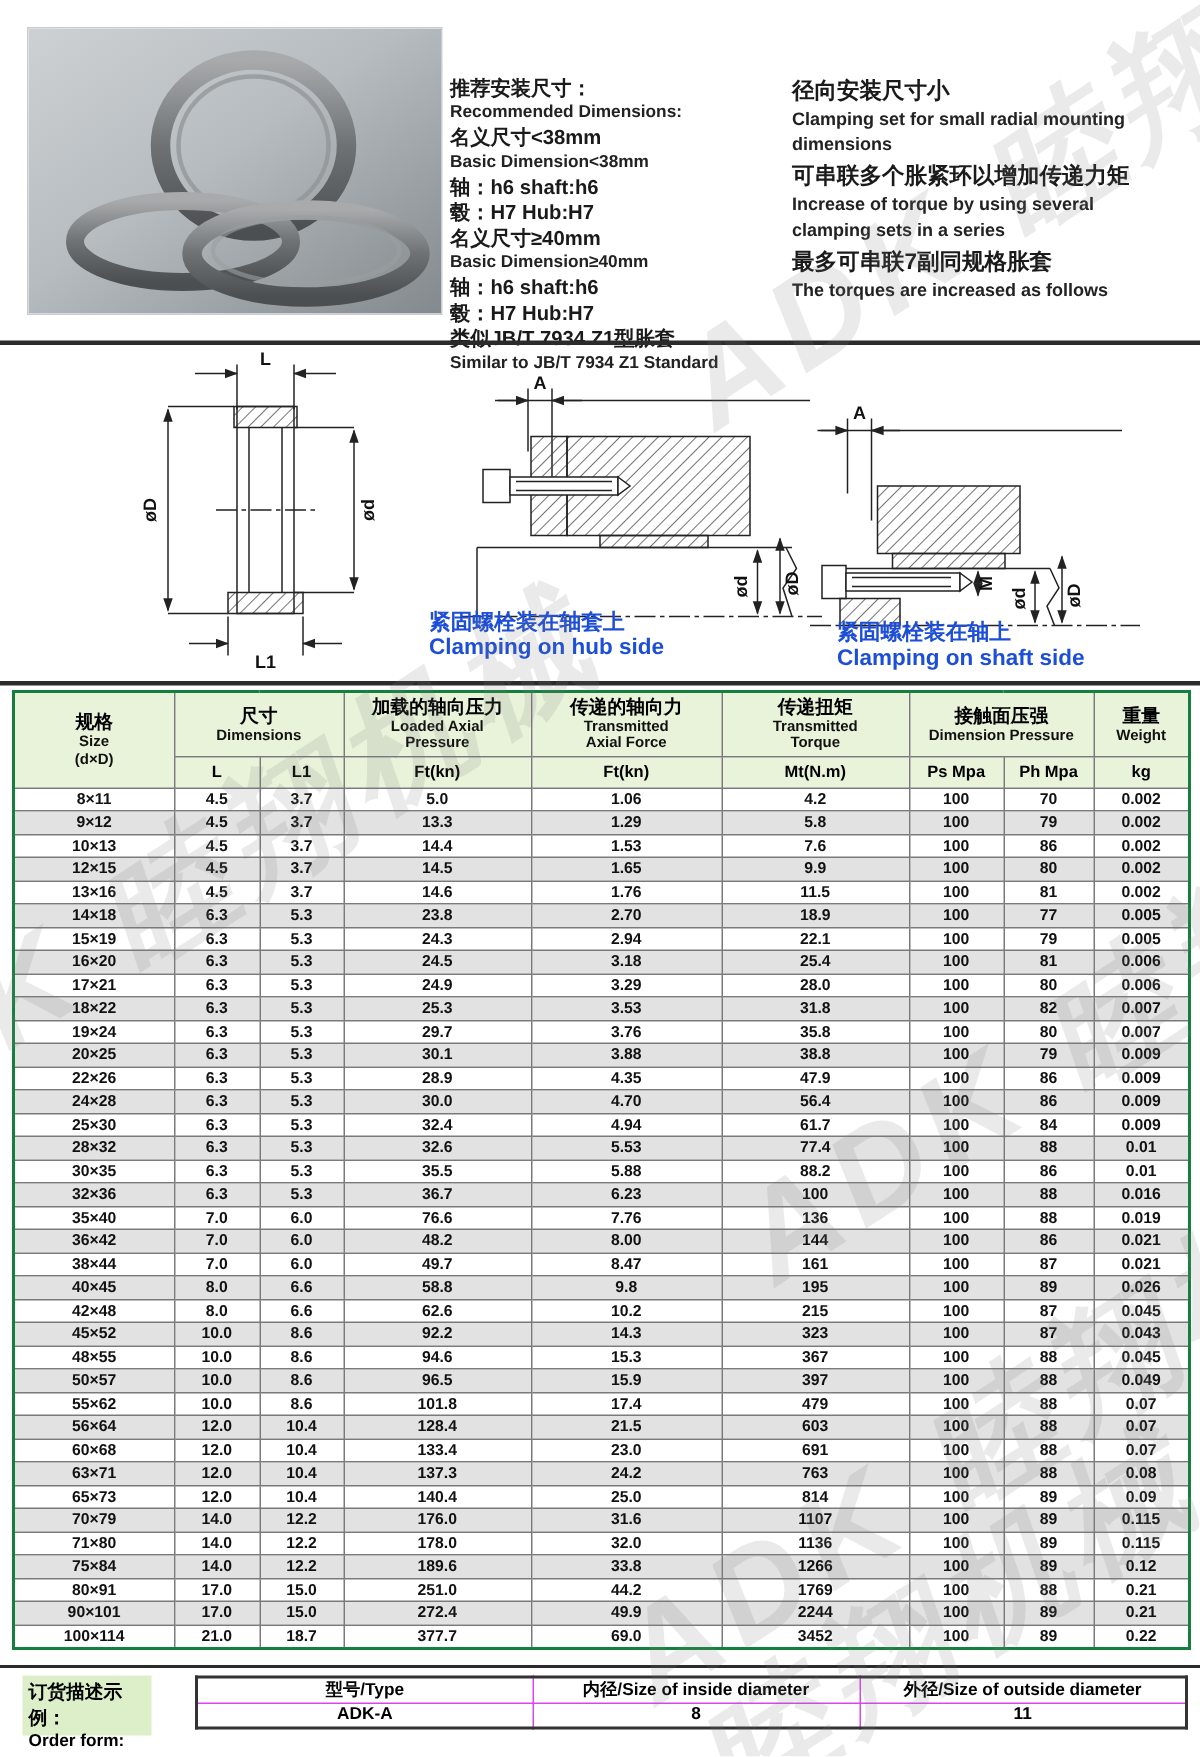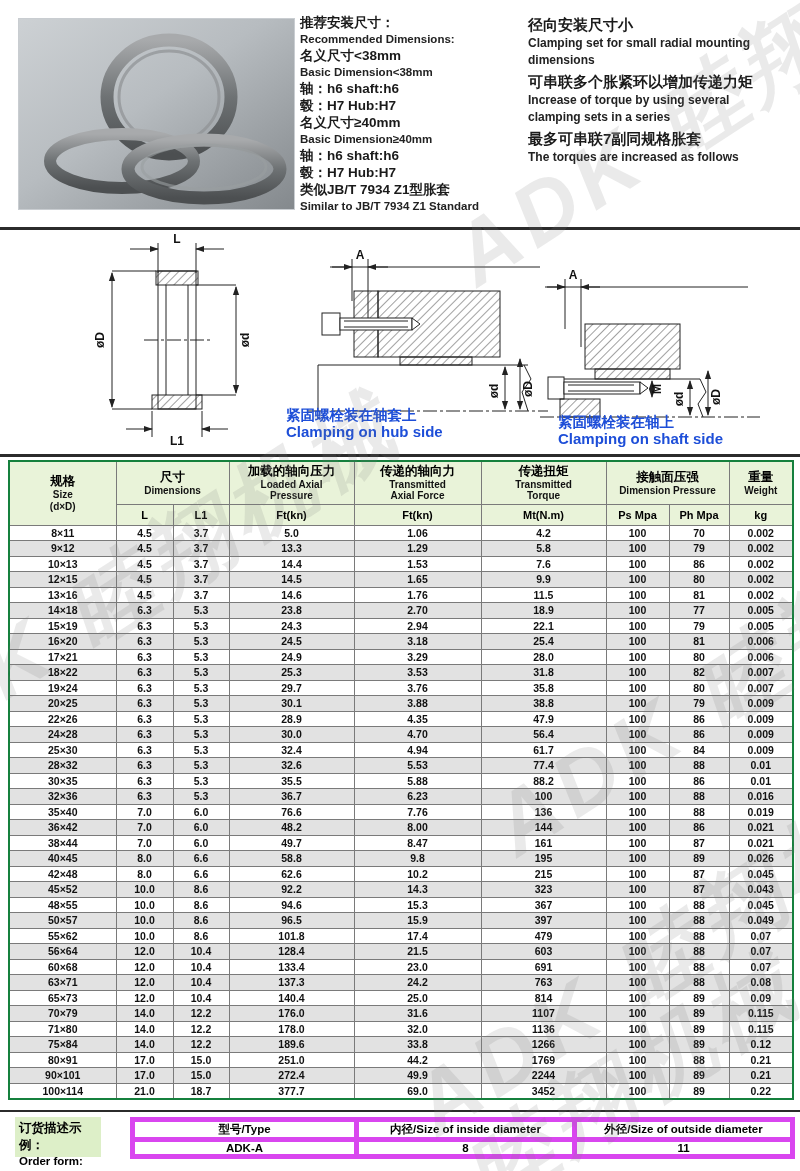--- a/index.html
+++ b/index.html
@@ -14,21 +14,21 @@
     font-size:86px; font-weight:bold; font-style:italic;
     letter-spacing:8px; white-space:nowrap;
     color:rgba(125,125,125,0.16);
     transform:rotate(-33deg); transform-origin:left top;
   }
   
   .photo {
     position:absolute; left:18px; top:18px; width:277px; height:192px;
     z-index:30; border:1px solid #c9cdd1;
   }
-  .intro-col { position:absolute; z-index:5; }
+  .intro-col { position:absolute; z-index:5;margin-top:36px; }
   .intro-left { left:300px; top:14px; width:215px; }
   .intro-right { left:528px; top:12px; width:264px; }
   .intro-col .line { color:#1a1a1a; }
   .intro-left .zh { font-size:13.5px; font-weight:bold; line-height:17px; }
   .intro-left .en { font-size:11.5px; font-weight:bold; line-height:16px; color:#222; }
   .intro-right .zh { font-size:15px; font-weight:bold; line-height:21px; margin-top:2px; }
   .intro-right .en { font-size:12px; font-weight:bold; line-height:17px; color:#222; }
   .rule { position:absolute; left:0; width:800px; background:#2b2b2b; z-index:6; }
   
   .drawings { position:absolute; left:0; top:229px; z-index:5; }
@@ -61,21 +61,21 @@
     position:absolute; left:15px; top:1117px; width:86px; height:40px;
     background:#ddefc8; z-index:5; padding:3px 4px;
   }
   .order-label .zh { font-size:12.5px; font-weight:bold; line-height:17px; }
   .order-label .en { font-size:11.5px; font-weight:bold; line-height:15px; }
   .order-table {
     position:absolute; left:130px; top:1117px; width:660px; z-index:5;
     border:2px solid #333;
   }
   .order-table td {
-    border:5px solid #d946ef; height:17px; text-align:center;
+    border:1px solid #d946ef; height:17px; text-align:center;
     font-size:11.5px; font-weight:bold; background:#fff;
   }
   
   .thin  { stroke:#222; stroke-width:1; fill:none; }
   .dim   { stroke:#222; stroke-width:1; fill:none; }
   .axis  { stroke:#222; stroke-width:1; fill:none; stroke-dasharray:14 3 3 3; }
   .lab   { font-family:"Liberation Sans",sans-serif; font-size:12px; font-weight:bold; fill:#111; }
 </style>
 </head>
 <body>

